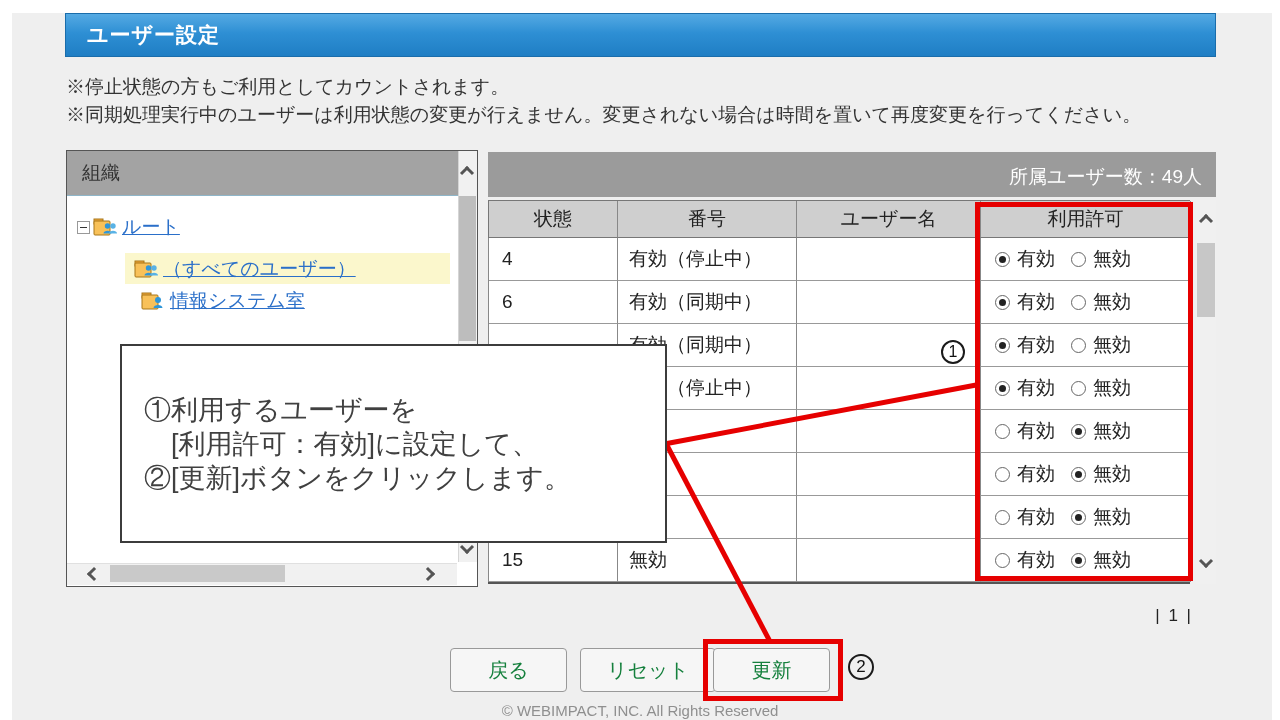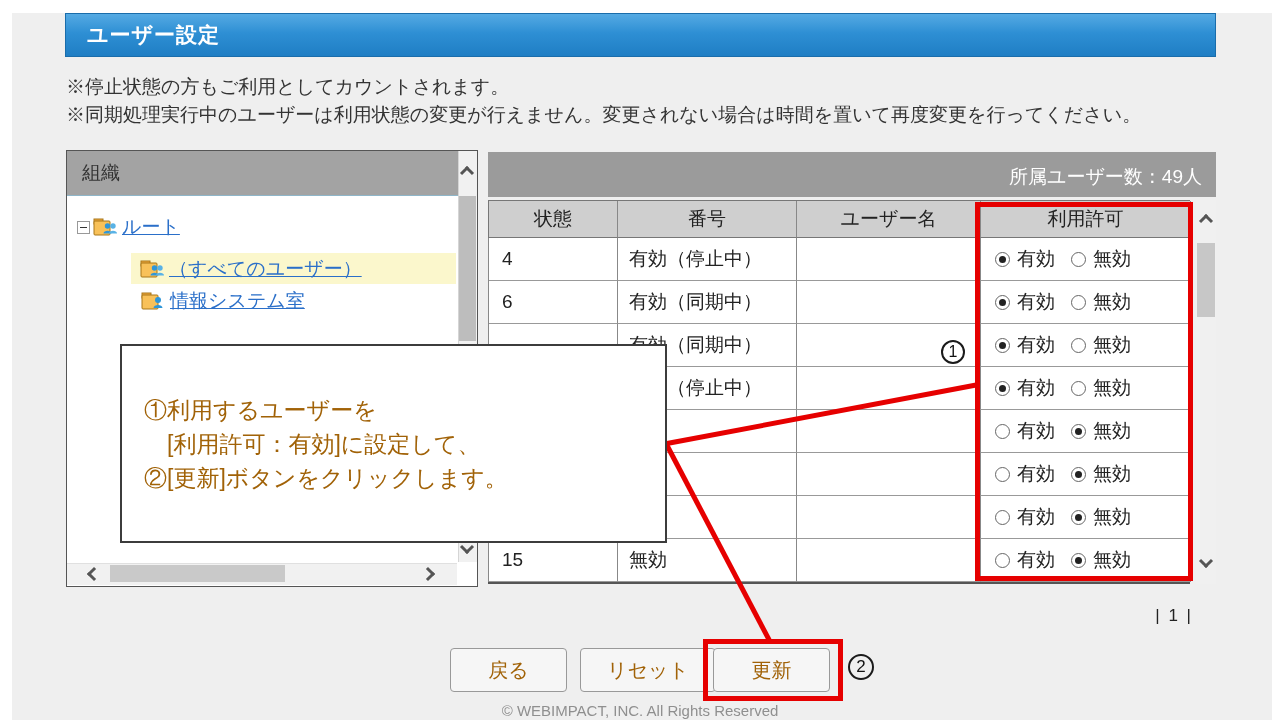--- a/index.html
+++ b/index.html
@@ -36,21 +36,21 @@
   .chev-left{transform:rotate(-45deg);}
   .chev-right{transform:rotate(135deg);}
   #org-chev-up{left:395px;top:17px;}
   #org-chev-down{left:395px;top:391px;}
   #org-chev-left{left:22px;top:418px;}
   #org-chev-right{left:356px;top:418px;}
 
   
   .tree-row{position:absolute;display:flex;align-items:center;}
   .tree-row.r0{left:10px;top:63px;}
-  .tree-row.r1{left:64px;top:102px;width:325px;height:31px;background:#fbf7cc;padding-left:9px;}
+  .tree-row.r1{left:58px;top:102px;width:325px;height:31px;background:#fbf7cc;padding-left:9px;}
   .tree-row.r2{left:74px;top:137px;}
   .expander{width:13px;height:13px;border:1px solid #999;background:#fff;position:relative;margin-right:3px;flex:0 0 auto;}
   .expander::after{content:"";position:absolute;left:2px;right:2px;top:5px;height:1px;background:#333;}
   .tree-icon{margin-right:5px;flex:0 0 auto;display:block;}
   .tree-link{font-size:19px;color:#2a6fc9;text-decoration:underline;white-space:nowrap;cursor:pointer;}
 
   
   #member-banner{position:absolute;left:488px;top:152px;width:728px;height:45px;background:#9b9b9b;
     display:flex;justify-content:flex-end;align-items:flex-end;padding:0 14px 7px 0;
     color:#fff;font-size:19px;}
@@ -83,34 +83,34 @@
   
   #col-rect{position:absolute;left:975px;top:202px;width:218px;height:379px;border:5px solid #e60000;z-index:30;}
   #btn-rect{position:absolute;left:703px;top:639px;width:140px;height:62px;border:5px solid #e60000;z-index:30;}
   .redline{position:absolute;height:5px;background:#e60000;transform-origin:0 50%;z-index:40;}
   #lineA{left:667px;top:441px;width:316px;transform:rotate(-10.7deg);}
   #lineB{left:666px;top:441px;width:223px;transform:rotate(62.3deg);}
 
   
   #annotation-box{position:absolute;left:120px;top:344px;width:547px;height:199px;background:#fff;
     border:2px solid #3c3c3c;z-index:50;padding:47px 10px 0 22px;}
-  #annotation-box .aline{font-size:23px;line-height:34px;color:#a16207;white-space:pre;}
+  #annotation-box .aline{font-size:27px;line-height:34px;color:#404040;white-space:pre;}
 
   .marker{position:absolute;border:2px solid #1a1a1a;border-radius:50%;display:flex;align-items:center;
     justify-content:center;color:#111;z-index:60;background:#fff;}
   #marker1{left:941px;top:340px;width:24px;height:24px;font-size:16px;}
   #marker2{left:848px;top:654px;width:26px;height:26px;font-size:17px;background:transparent;}
 
   
   #page-indicator{position:absolute;left:1110px;top:606px;width:83px;text-align:right;
     font-size:17px;color:#222;letter-spacing:2px;cursor:pointer;}
 
   
   .btn{position:absolute;top:648px;height:44px;background:#f6f6f6;border:1px solid #999;border-radius:4px;
-    font-size:20px;color:#a16207;display:flex;align-items:center;justify-content:center;cursor:pointer;}
+    font-size:20px;color:#15803d;display:flex;align-items:center;justify-content:center;cursor:pointer;}
   #btn-back{left:450px;width:117px;}
   #btn-reset{left:580px;width:136px;}
   #btn-update{left:713px;width:117px;z-index:31;}
 
   #footer{position:absolute;left:0;top:702px;width:1280px;text-align:center;font-size:15px;color:#8f8f8f;}
 </style>
 </head>
 <body>
 
 <div id="stage">

